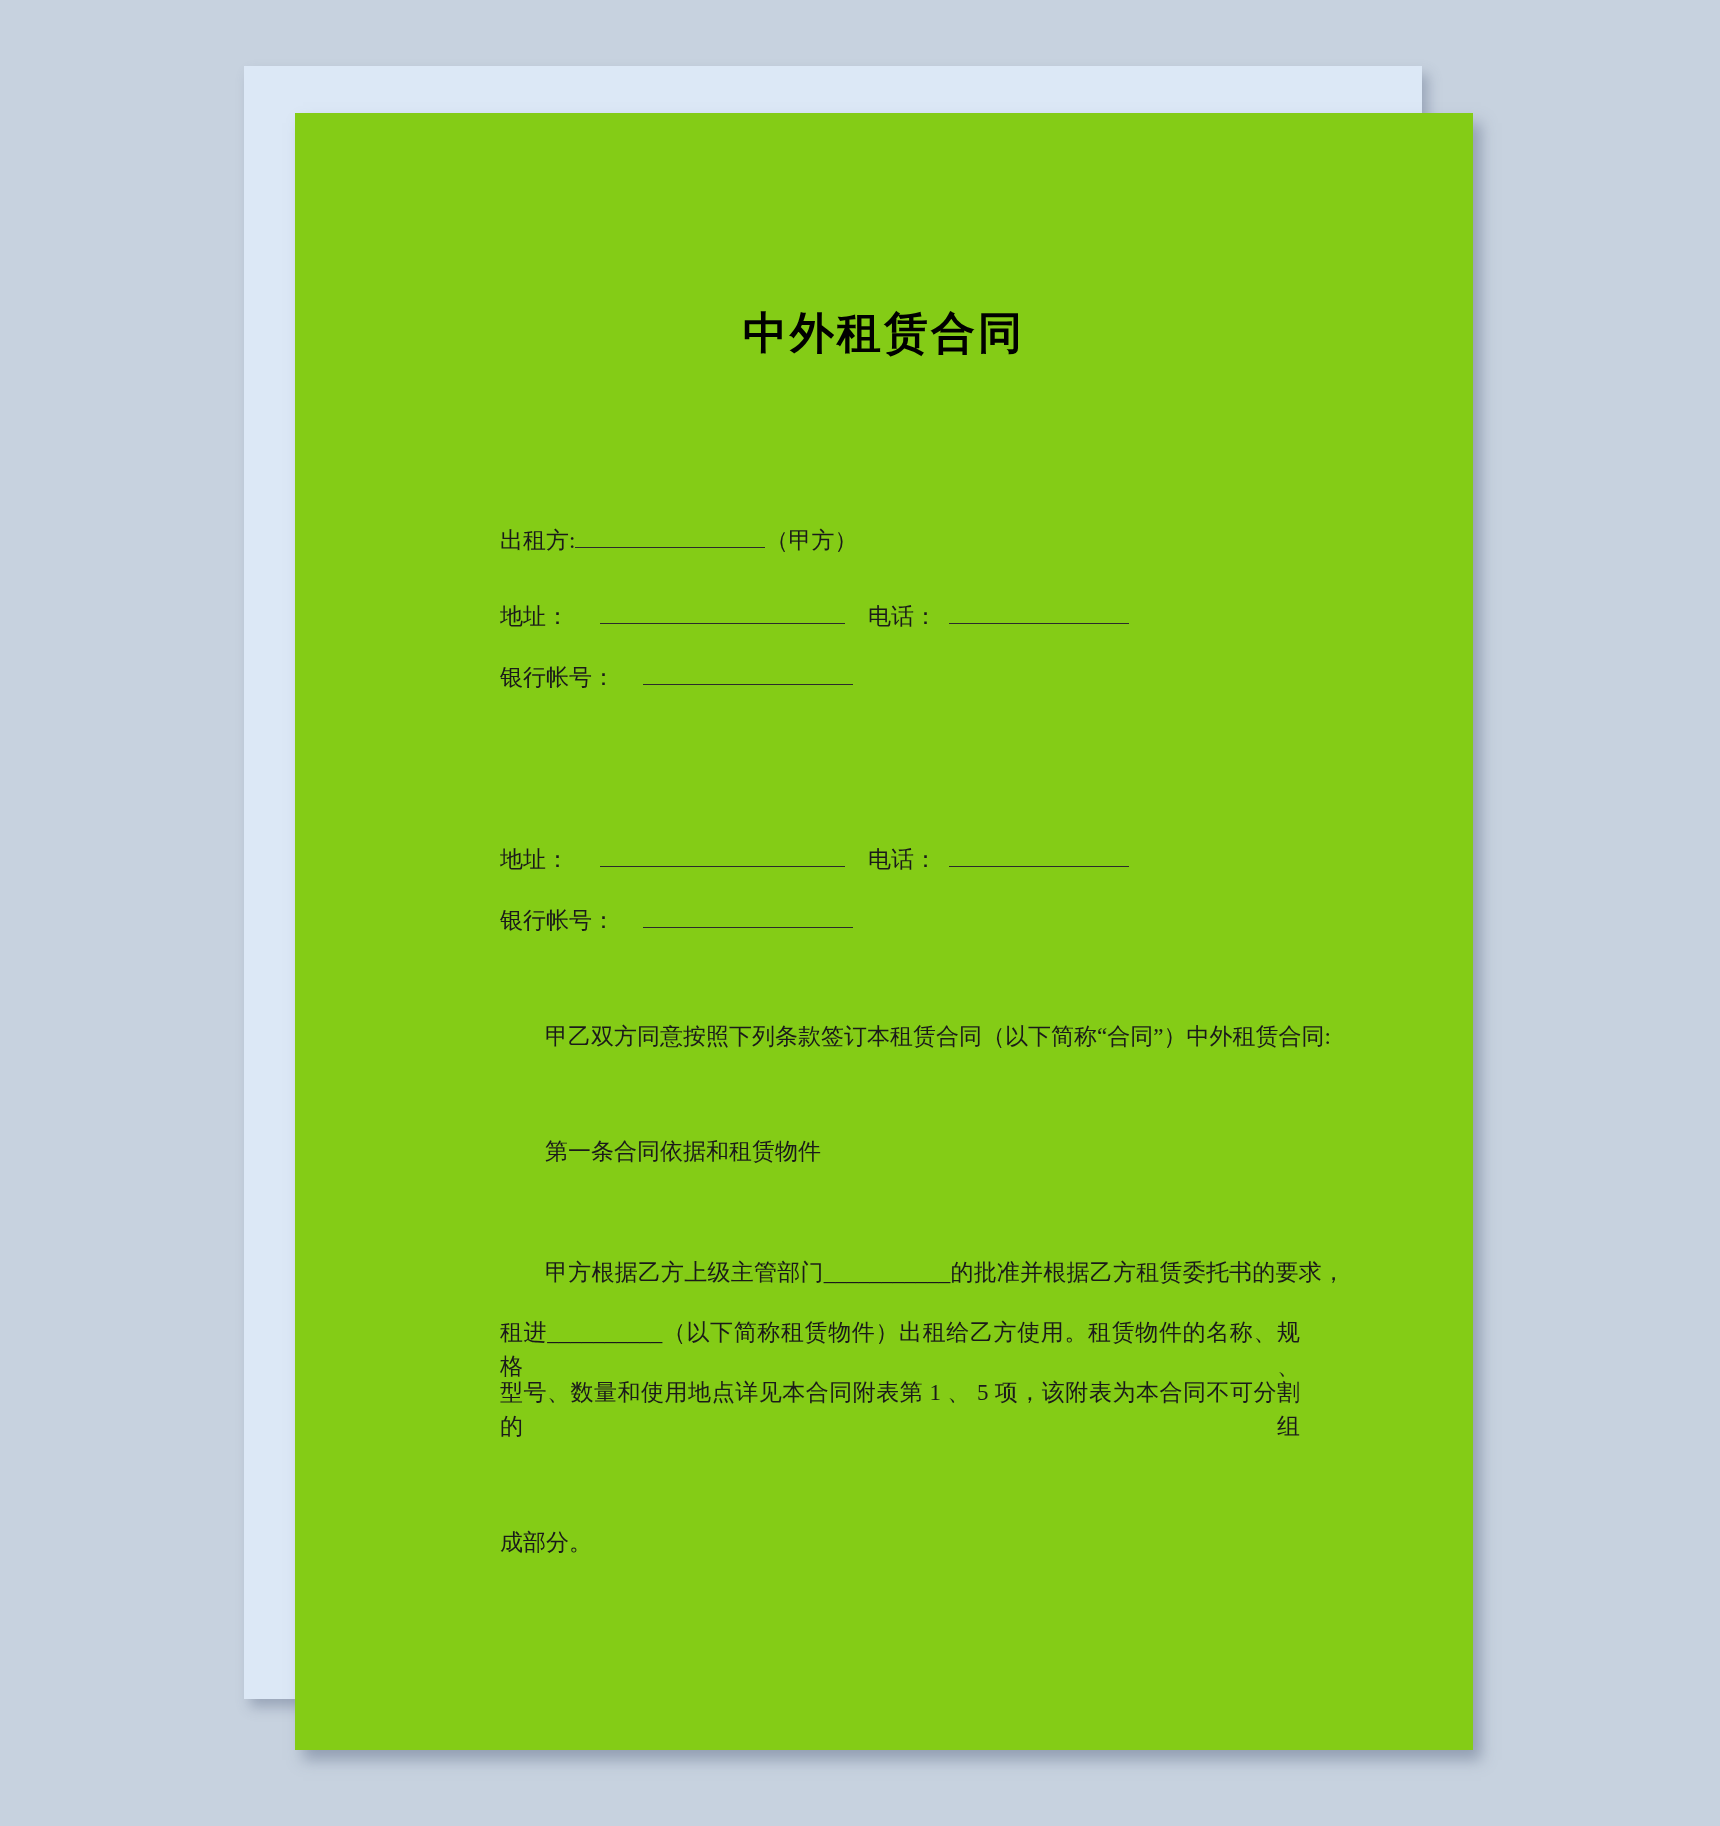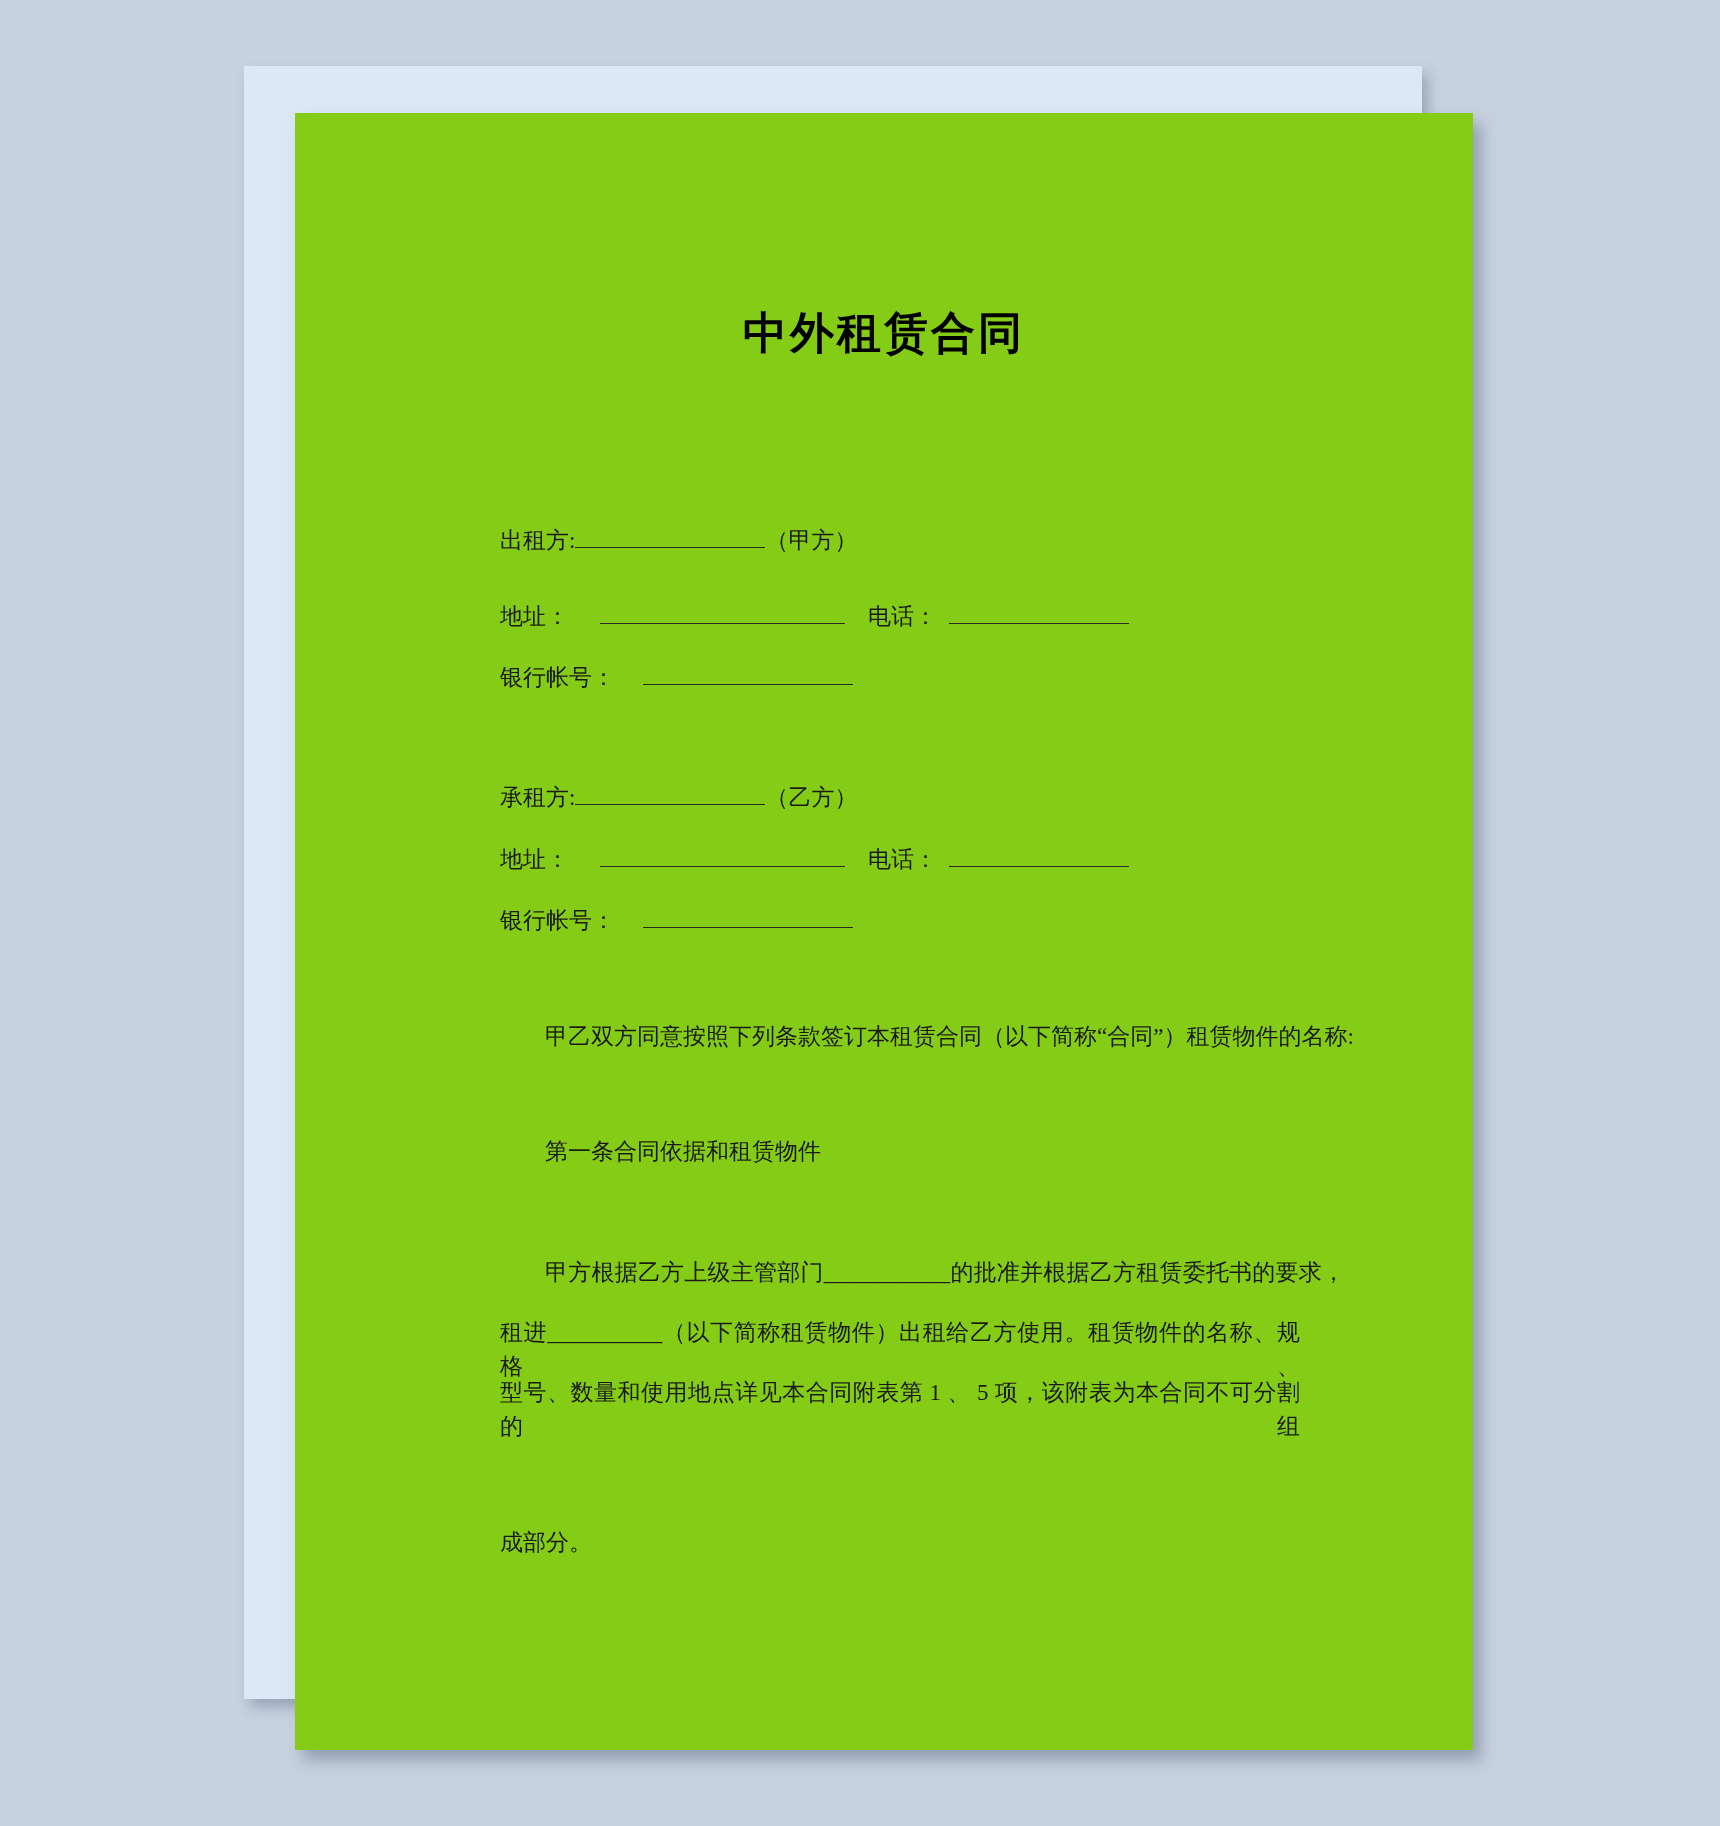--- a/index.html
+++ b/index.html
@@ -89,27 +89,26 @@
 <div class="page">
 
   <div class="doc-title">中外租赁合同</div>
 
   <div class="line r1"><span>出租方:</span><span class="blank w190"></span><span>（甲方）</span></div>
 
   <div class="line r2"><span>地址：</span><span class="sp31"></span><span class="blank w245"></span><span class="sp23"></span><span>电话：</span><span class="sp12"></span><span class="blank w180"></span></div>
 
   <div class="line r3"><span>银行帐号：</span><span class="sp28"></span><span class="blank w210"></span></div>
 
-  <div class="line r4"><span>承租方:</span><span class="blank w190"></span><span>（乙方）</span></div>
 
   <div class="line r5"><span>地址：</span><span class="sp31"></span><span class="blank w245"></span><span class="sp23"></span><span>电话：</span><span class="sp12"></span><span class="blank w180"></span></div>
 
   <div class="line r6"><span>银行帐号：</span><span class="sp28"></span><span class="blank w210"></span></div>
 
-  <div class="line intro indent">甲乙双方同意按照下列条款签订本租赁合同（以下简称“合同”）租赁物件的名称:</div>
+  <div class="line intro indent">甲乙双方同意按照下列条款签订本租赁合同（以下简称“合同”）中外租赁合同:</div>
 
   <div class="line heading indent">第一条合同依据和租赁物件</div>
 
   <div class="line p2 wrap just">租进__________（以下简称租赁物件）出租给乙方使用。租赁物件的名称、规格、</div>
   <div class="line p1 indent wrap just">甲方根据乙方上级主管部门___________的批准并根据乙方租赁委托书的要求，</div>
   <div class="line p3 wrap just">型号、数量和使用地点详见本合同附表第 1 、 5 项，该附表为本合同不可分割的组</div>
   <div class="line p4">成部分。</div>
 
 </div>
 

